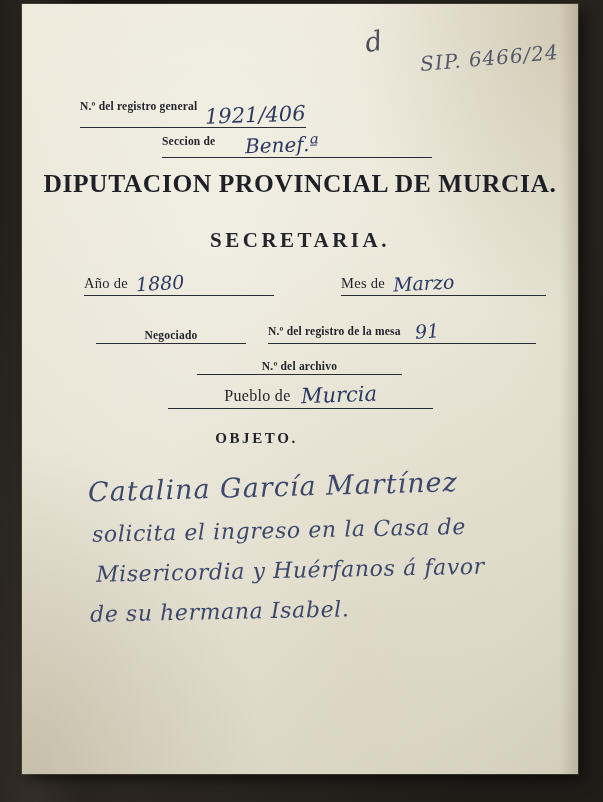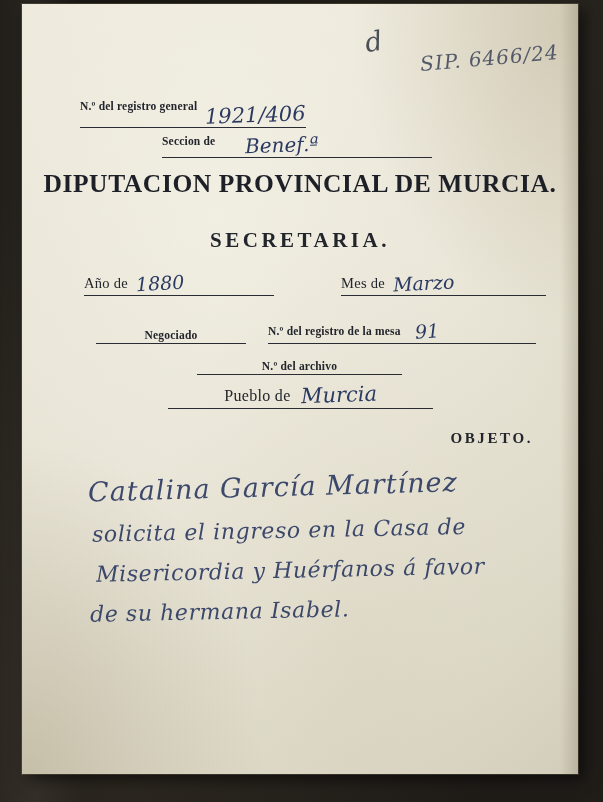--- a/index.html
+++ b/index.html
@@ -298,26 +298,25 @@
     margin-left: 10px;
     transform: rotate(-2deg);
   }
 
   
   .objeto {
     position: absolute;
     left: 0;
     top: 426px;
     width: 469px;
-    text-align: right;
+    text-align: center;
     font-size: 15px;
     font-weight: 700;
     letter-spacing: 2.6px;
     color: #23252c;
-    margin-left: 42px;
   }
 
   
   .body-hand {
     position: absolute;
     left: 60px;
     top: 466px;
     width: 470px;
   }
   .body-hand .line {

